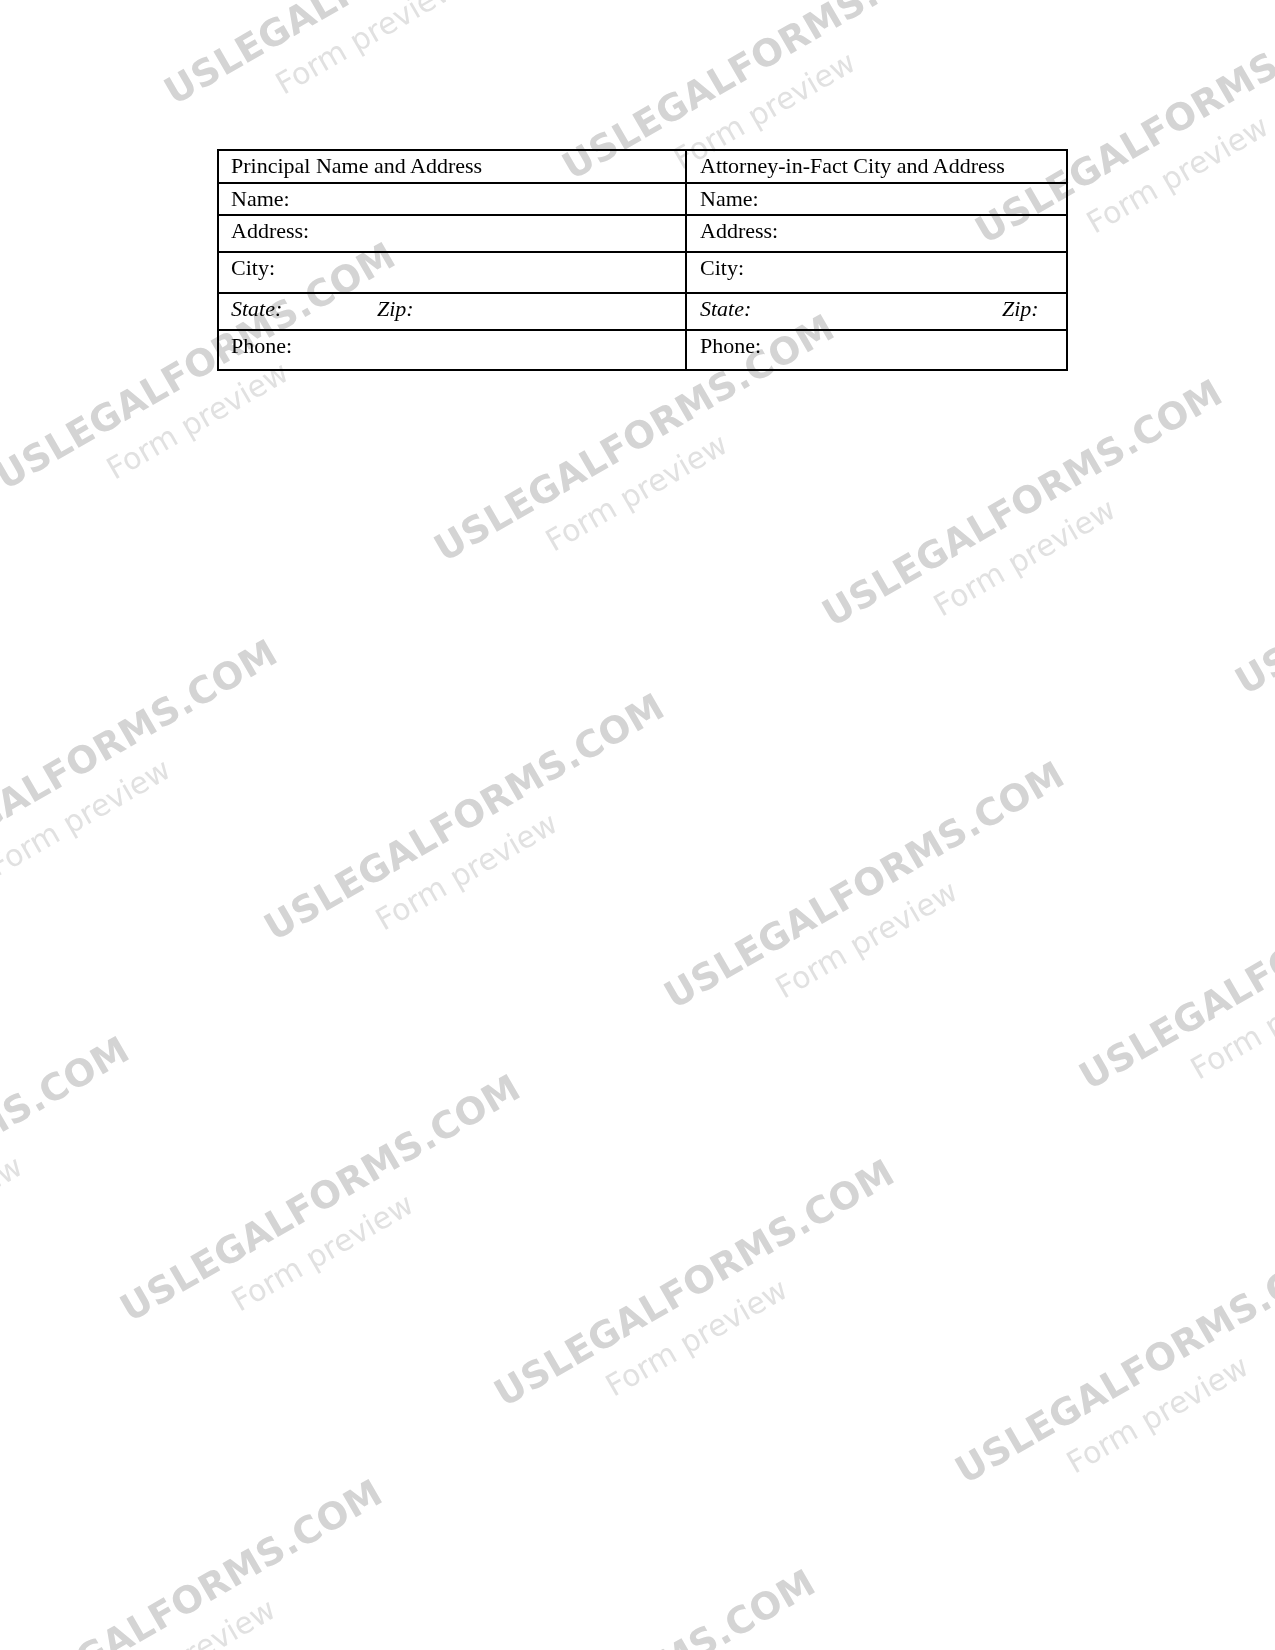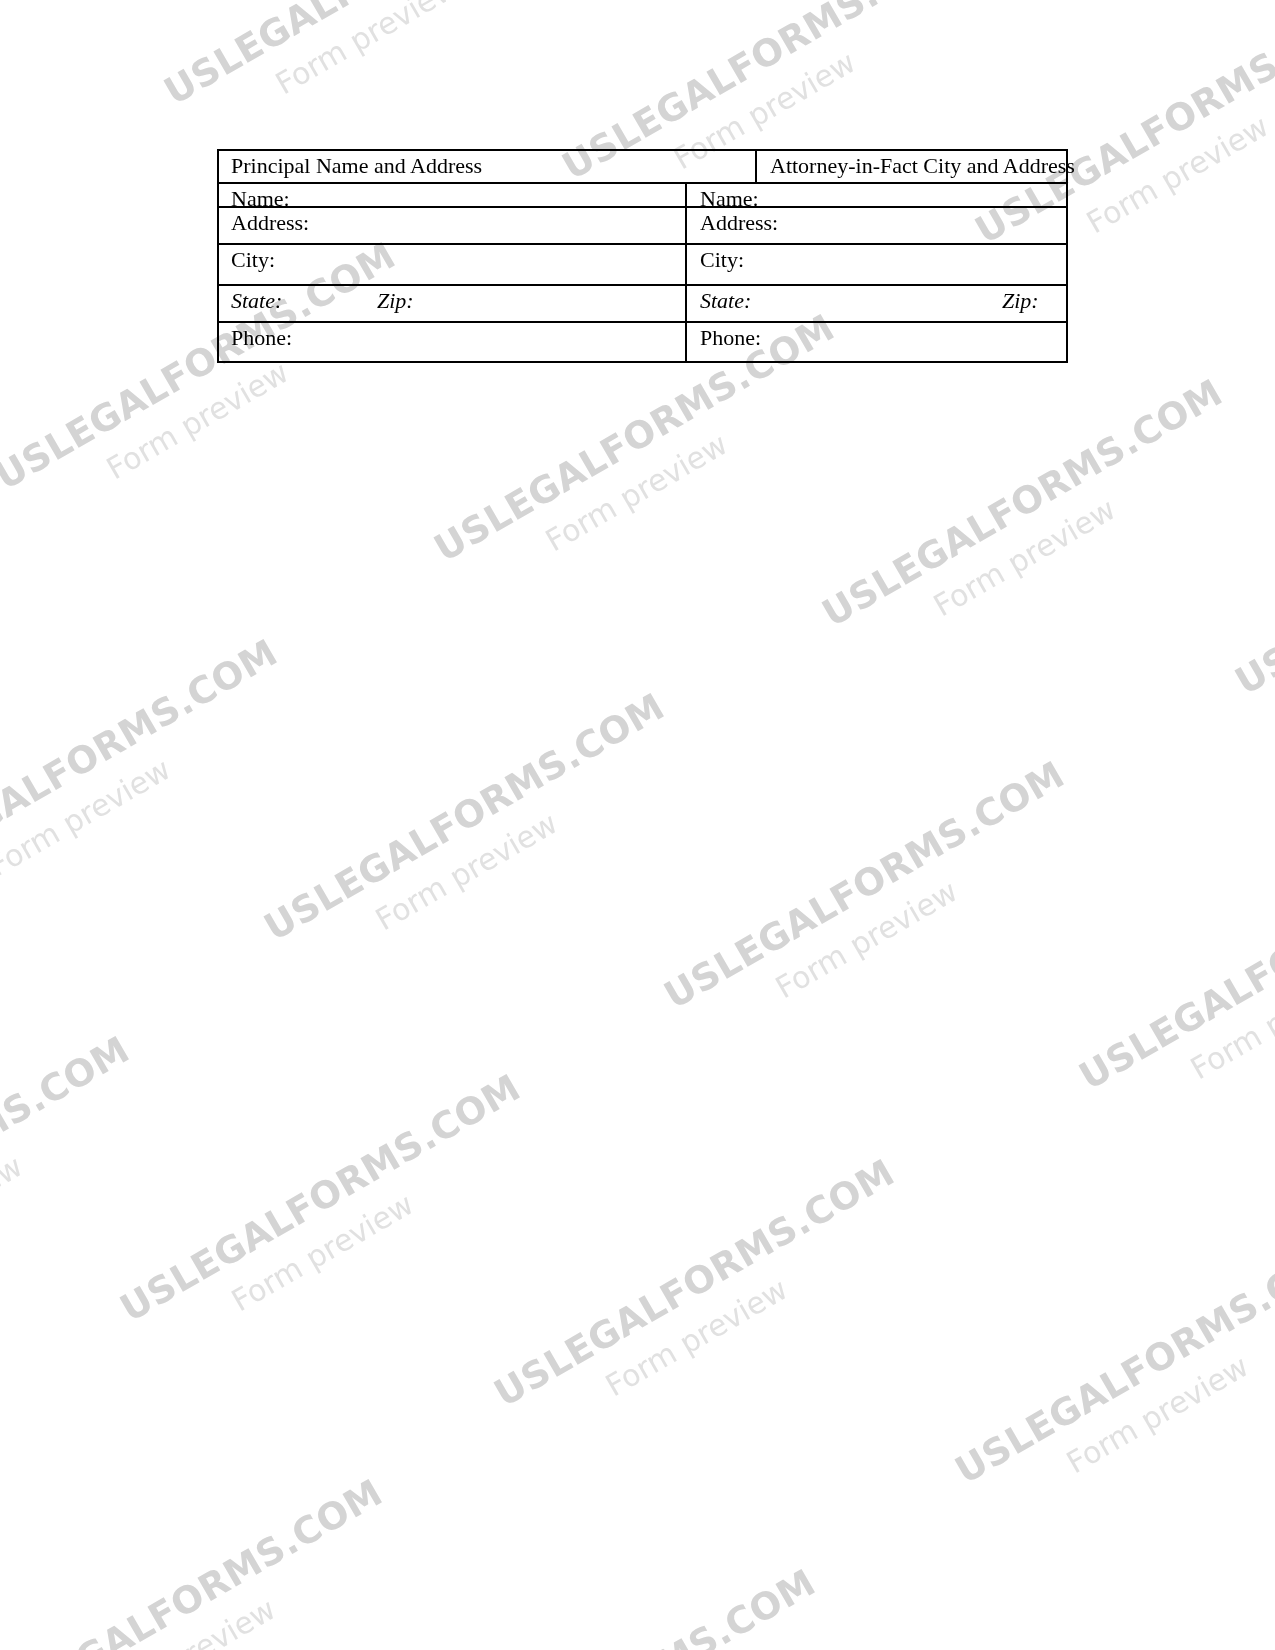--- a/index.html
+++ b/index.html
@@ -130,28 +130,28 @@
         <div class="wm-big" style="color: rgb(212, 212, 212);">USLEGALFORMS.COM</div>
         <div class="wm-small" style="color: rgb(225, 225, 225);">Form preview</div>
       </div>
       <div class="wm" style="left: 408px; top: 1788px; transform: rotate(-30deg);">
         <div class="wm-big" style="color: rgb(212, 212, 212);">USLEGALFORMS.COM</div>
         <div class="wm-small" style="color: rgb(225, 225, 225);">Form preview</div>
       </div>
     </div>
   <div class="form-table" style="left: 217px; top: 149px; width: 851px;">
       <div class="ft-row" style="height: 31px;">
-        <div class="ft-cell" style="width: 536px;">
+        <div class="ft-cell" style="width: 466px;">
           <span class="ft-label" style="font-weight: 400; left: 12px;">Principal Name and Address</span>
         </div>
         <div class="ft-cell" style="flex: 1 1 0%;">
           <span class="ft-label" style="font-weight: 400; left: 13px;">Attorney-in-Fact City and Address</span>
         </div>
       </div>
-      <div class="ft-row" style="height: 24px;">
+      <div class="ft-row" style="height: 32px;">
         <div class="ft-cell" style="width: 466px;">
           <span class="ft-label" style="left: 12px;">Name:</span>
         </div>
         <div class="ft-cell" style="flex: 1 1 0%;">
           <span class="ft-label" style="left: 13px;">Name:</span>
         </div>
       </div>
       <div class="ft-row" style="height: 37px;">
         <div class="ft-cell" style="width: 466px;">
           <span class="ft-label" style="left: 12px;">Address:</span>

